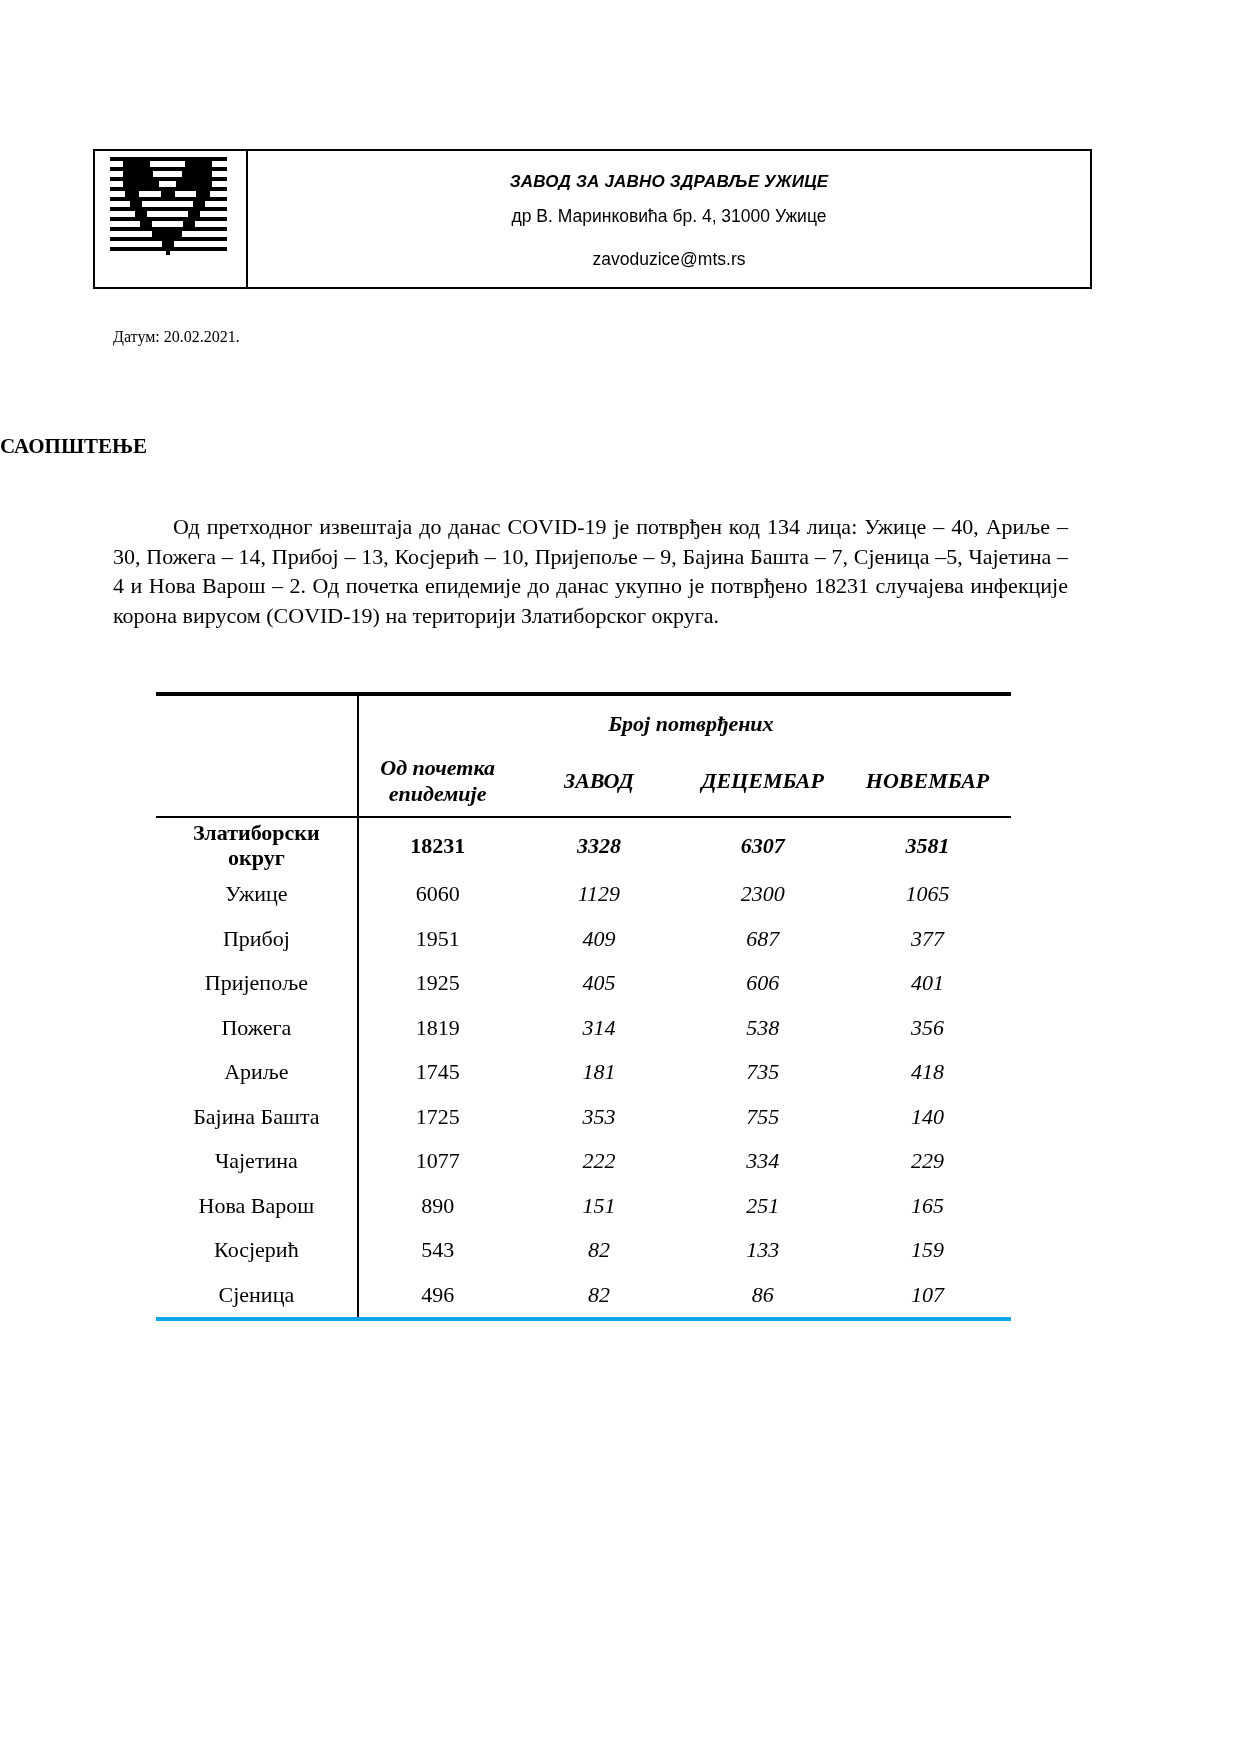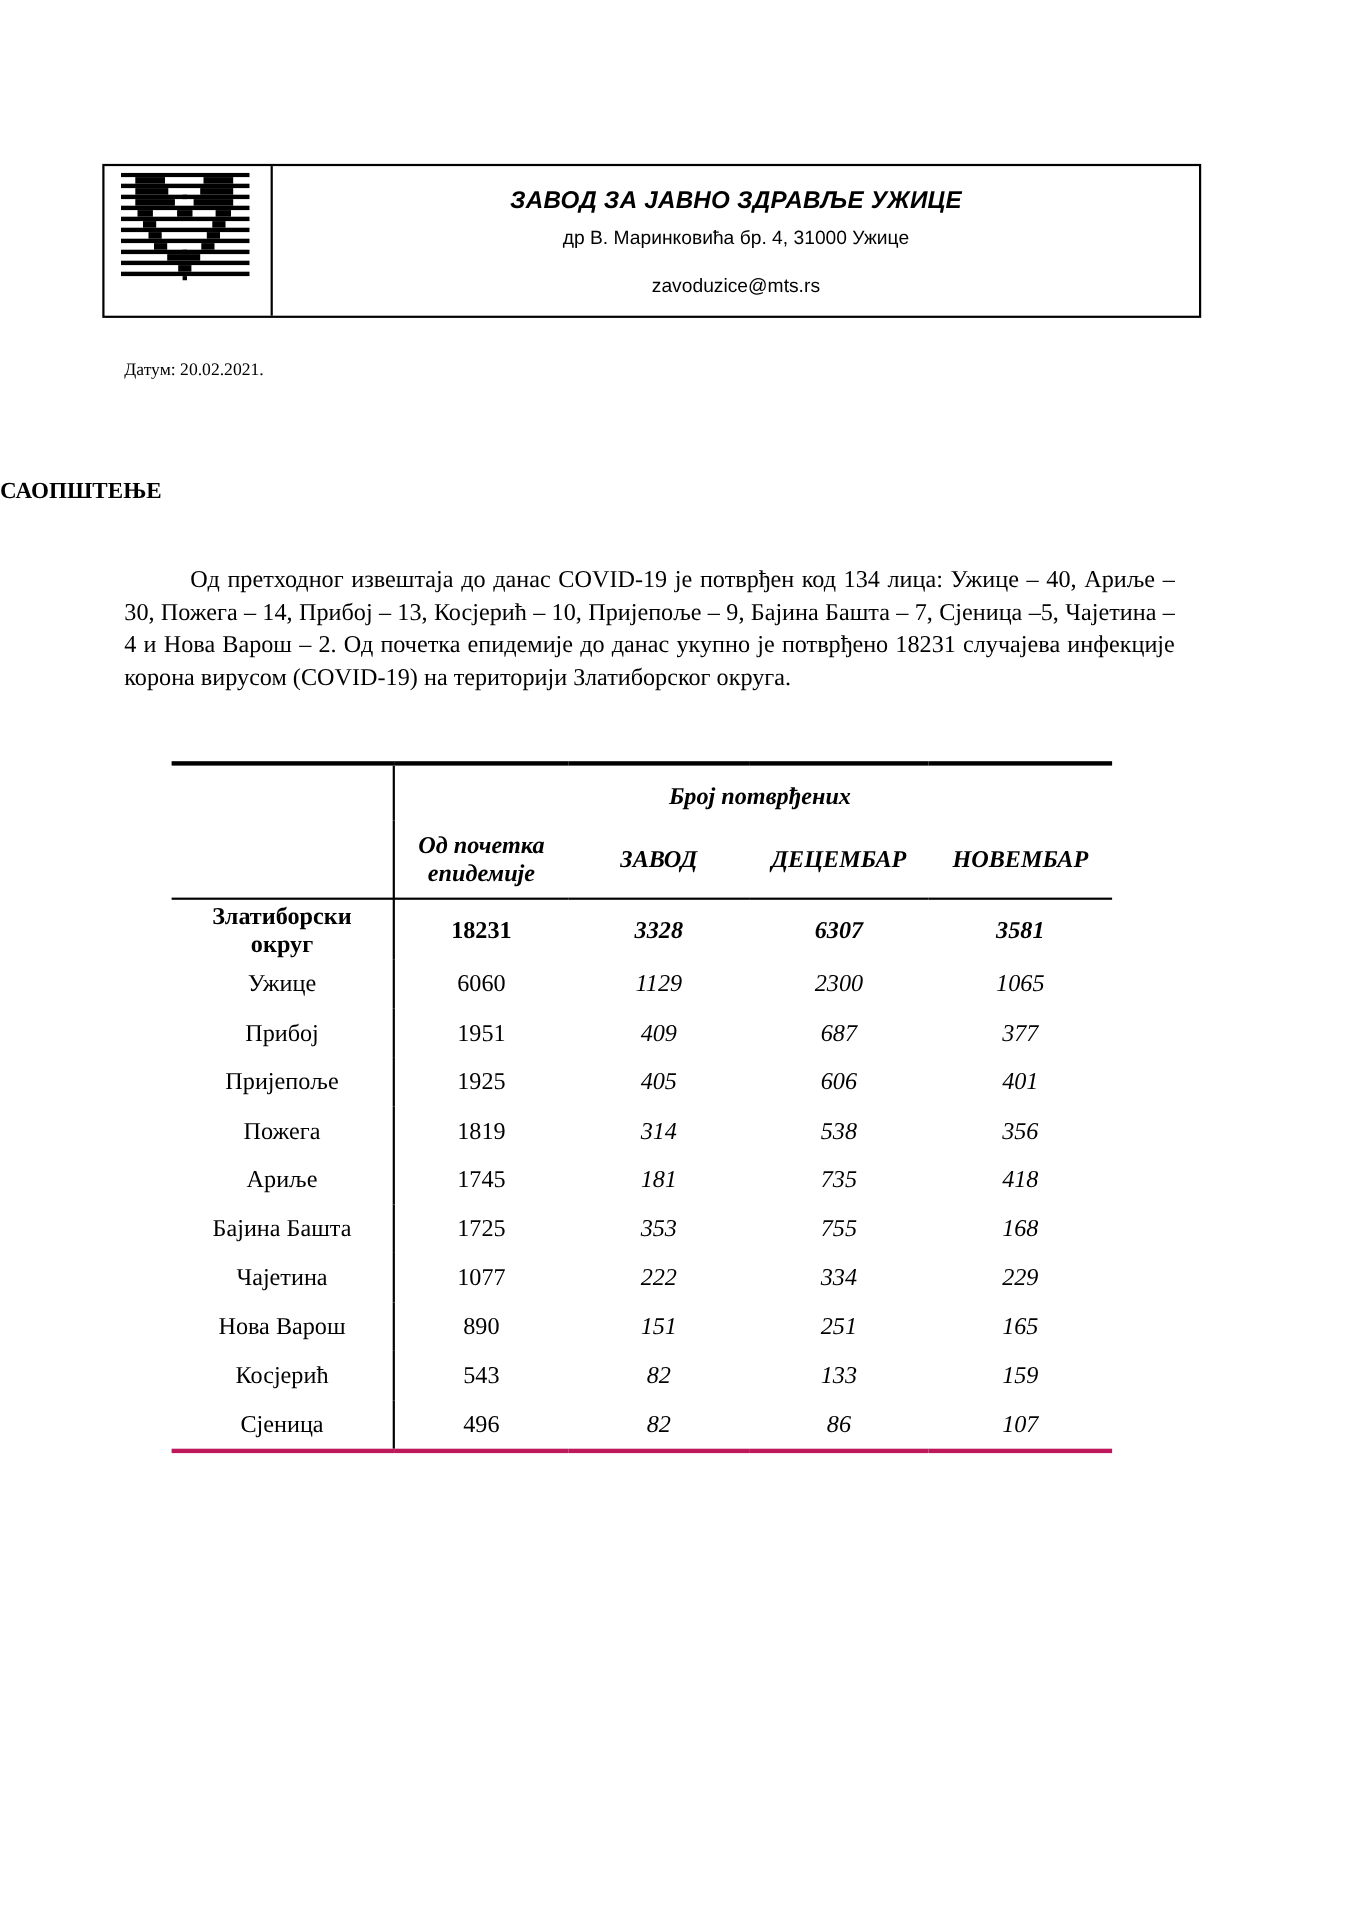--- a/index.html
+++ b/index.html
@@ -4,21 +4,21 @@
 <style>
   html, body { margin: 0; padding: 0; background: #ffffff; }
   body { width: 1240px; height: 1754px; position: relative; overflow: hidden; color: #000; }
   .abs { position: absolute; }
 
   
   #letterhead { left: 93px; top: 149px; width: 999px; height: 140px; border: 2px solid #000; box-sizing: border-box; }
   #logo-cell { position: absolute; left: 0; top: 0; width: 153px; height: 100%; border-right: 2px solid #000; box-sizing: border-box; }
   #logo { position: absolute; left: 15px; top: 6px; width: 117px; height: 98px; }
   #org-block { position: absolute; left: 153px; right: 0; top: 0; bottom: 0; text-align: center; font-family: "Liberation Sans", sans-serif; }
-  #org-name { position: absolute; left: 0; right: 0; top: 16px; font-size: 22px; font-weight: bold; font-style: italic; letter-spacing: 0.2px; line-height: 30px; }
+  #org-name { position: absolute; left: 0; right: 0; top: 16px; font-size: 17px; font-weight: bold; font-style: italic; letter-spacing: 0.2px; line-height: 30px; }
   .org-line { position: absolute; left: 0; right: 0; font-size: 17.5px; line-height: 22px; }
   #org-address { top: 54px; }
   #org-phone { top: 75px; }
   #org-email { top: 97px; }
   .phone-icon { display: inline-block; font-size: 16px; margin-right: 4px; }
 
   
   .serif { font-family: "Liberation Serif", serif; }
   #date-line { left: 113px; top: 323px; font-size: 16px; line-height: 28px; }
   #doc-title { left: 0; width: 1174px; text-align: left; top: 432px; font-size: 21px; font-weight: bold; line-height: 28px; }
@@ -28,21 +28,21 @@
   #stats-table { left: 156px; top: 692px; width: 855px; border-collapse: collapse; font-family: "Liberation Serif", serif; font-size: 22px; }
   #stats-table td, #stats-table th { padding: 0; text-align: center; font-weight: normal; vertical-align: middle; }
   #stats-table .col-region { width: 201px; border-right: 2.5px solid #000; }
   #stats-table thead tr.top-rule td, #stats-table thead tr.top-rule th { border-top: 4px solid #000; }
   #stats-table .group-head { height: 44px; font-style: italic; font-weight: bold; padding-top: 6px; padding-left: 12px; }
   #stats-table .sub-head { height: 70px; font-style: italic; font-weight: bold; line-height: 26px; border-bottom: 2px solid #000; }
   #stats-table tr.total td { height: 54px; line-height: 25px; font-weight: bold; }
   #stats-table tr.total td.it { font-style: italic; }
   #stats-table tbody tr.row td { height: 44.5px; }
   #stats-table tbody tr.row td.it { font-style: italic; }
-  #stats-table tbody tr.last td { border-bottom: 4px solid #be185d; }
+  #stats-table tbody tr.last td { border-bottom: 4px solid #0ea5e9; }
   .w1 { width: 158px; } .w2 { width: 165px; } .w3 { width: 163px; } .w4 { width: 167px; }
 </style>
 </head>
 <body>
 
 <div id="letterhead" class="abs">
   <div id="logo-cell">
     <svg id="logo" viewBox="0 0 117 98" xmlns="http://www.w3.org/2000/svg">
 
       <g fill="#000">
@@ -154,21 +154,21 @@
       <td>1745</td>
       <td class="it">181</td>
       <td class="it">735</td>
       <td class="it">418</td>
     </tr>
     <tr class="row">
       <td class="col-region">Бајина Башта</td>
       <td>1725</td>
       <td class="it">353</td>
       <td class="it">755</td>
-      <td class="it">168</td>
+      <td class="it">140</td>
     </tr>
     <tr class="row">
       <td class="col-region">Чајетина</td>
       <td>1077</td>
       <td class="it">222</td>
       <td class="it">334</td>
       <td class="it">229</td>
     </tr>
     <tr class="row">
       <td class="col-region">Нова Варош</td>

